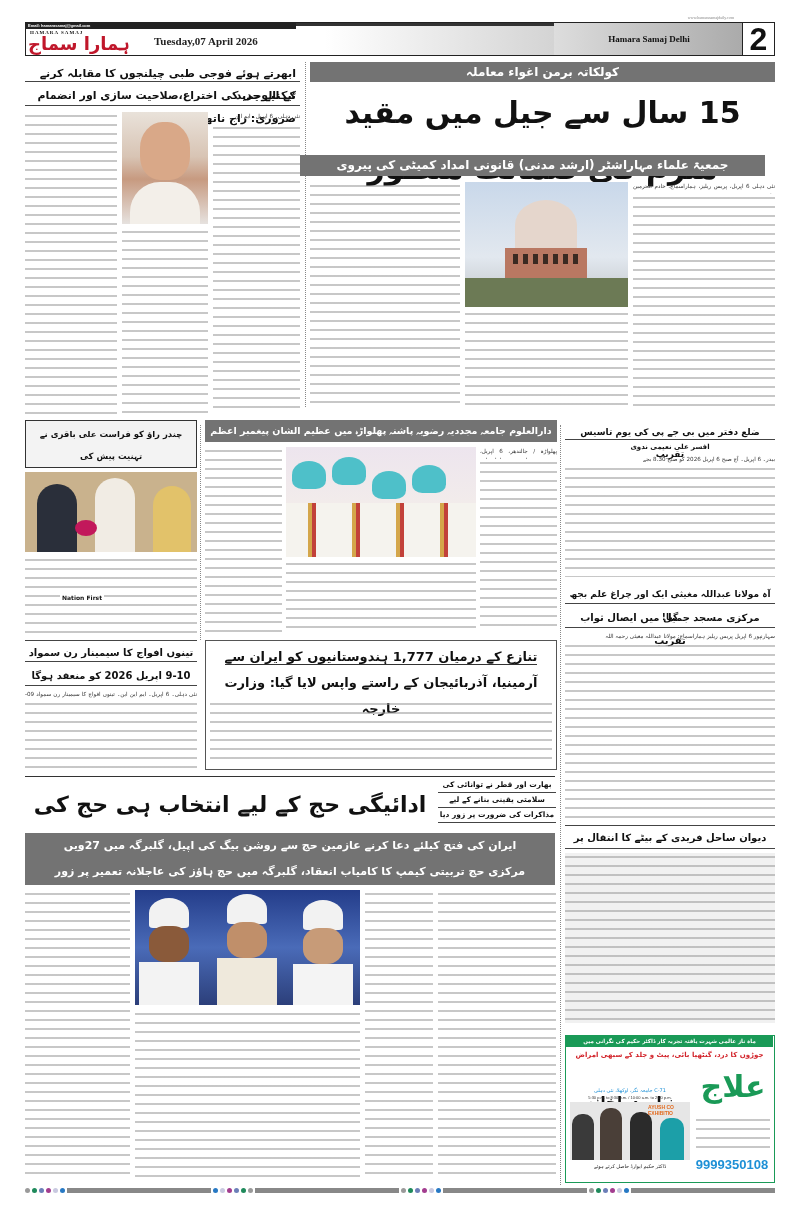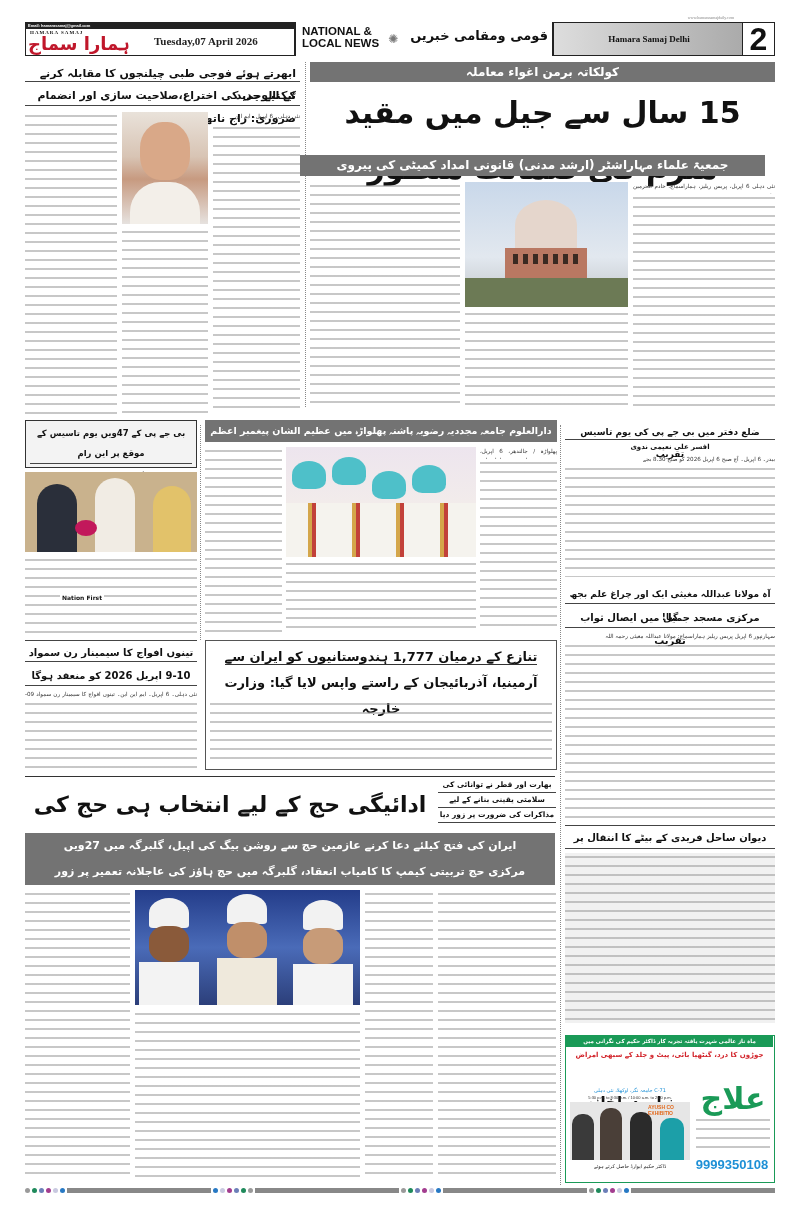--- a/index.html
+++ b/index.html
@@ -40,28 +40,20 @@
 </style>
 </head>
 <body>
 
 <div class="mast">
   <div class="top-bar"></div>
   <div class="email">Email: hamarasamaj@gmail.com</div>
   <div class="logo-en">HAMARA SAMAJ</div>
   <div class="logo-ur urdu">ہمارا سماج</div>
   <div class="date">Tuesday,07 April 2026</div>
-  <div class="section">
-    <div class="en">
-      <div>NATIONAL &amp;</div>
-      <div>LOCAL NEWS</div>
-    </div>
-    <span class="star">✺</span>
-    <div class="ur urdu">قومی ومقامی خبریں</div>
-  </div>
   <div class="city">Hamara Samaj Delhi</div>
   <div class="web">www.hamarasamajdaily.com</div>
   <div class="pageno">2</div>
 </div>
 
 <div class="rule-v" style="left:305px; top:62px; height:345px;"></div>
 <div class="rule-v" style="left:200px; top:425px; height:215px;"></div>
 <div class="rule-v" style="left:560px; top:425px; height:760px;"></div>
 
 <div class="abs urdu" style="left:25px; top:62px; width:275px; height:20px; border-bottom:1px solid #444; padding-right:4px;">
@@ -89,21 +81,20 @@
 <div class="photo" style="left:465px; top:182px; width:163px; height:125px; background:linear-gradient(180deg,#c9d8ea 0%,#e2e8ef 60%,#bfc3c7 100%);">
   <div style="position:absolute; left:50px; top:18px; width:62px; height:50px; background:#e5d6cc; border-radius:50% 50% 0 0;"></div>
   <div style="position:absolute; left:40px; top:66px; width:82px; height:30px; background:#b97862;"></div>
   <div style="position:absolute; left:48px; top:72px; width:66px; height:10px; background:repeating-linear-gradient(90deg,#3a2a22 0 5px,#b97862 5px 10px);"></div>
   <div style="position:absolute; left:0; top:96px; width:163px; height:29px; background:#6c7a55;"></div>
 </div>
 <div class="lines" style="left:465px; top:310px; width:163px; height:98px;"></div>
 <div class="lines" style="left:310px; top:182px; width:150px; height:226px;"></div>
 
 <div class="headline-box urdu" style="left:25px; top:420px; width:172px; height:48px; text-align:center;">
-  <div class="hl" style="font-size:8.5px; line-height:20px; border-bottom:1px solid #444;">بی جے پی کے 47ویں یوم تاسیس کے موقع پر این رام</div>
   <div class="hl" style="font-size:8.5px; line-height:22px;">چندر راؤ کو فراست علی باقری نے تہنیت پیش کی</div>
 </div>
 <div class="photo" style="left:25px; top:472px; width:172px; height:80px; background:#c9b28d;">
   <div style="position:absolute; left:12px; top:12px; width:40px; height:68px; background:#2a2f3a; border-radius:20px 20px 0 0;"></div>
   <div style="position:absolute; left:70px; top:6px; width:40px; height:74px; background:#f1ece4; border-radius:20px 20px 0 0;"></div>
   <div style="position:absolute; left:128px; top:14px; width:38px; height:66px; background:#e2c26a; border-radius:20px 20px 0 0;"></div>
   <div style="position:absolute; left:50px; top:48px; width:22px; height:16px; background:#c2185b; border-radius:50%;"></div>
 </div>
 <div class="lines" style="left:25px; top:556px; width:172px; height:78px;"></div>
 <span class="abs" style="left:60px; top:594px; font-size:6px; font-weight:bold; background:#fff; padding:0 2px;">Nation First</span>
@@ -196,21 +187,21 @@
   <div class="urdu" style="position:absolute; left:4px; top:50px; width:120px; font-size:5px; line-height:8px; text-align:center; color:#1e90d6;">C-71 جامعہ نگر، اوکھلا، نئی دہلی</div>
   <div style="position:absolute; left:2px; top:58px; width:124px; font-size:4px; line-height:7px; text-align:center; color:#333; font-family:'Liberation Sans',sans-serif;">5:30 p.m. to 8:30 p.m. / 10:00 a.m. to 2:00 p.m.</div>
   <div class="photo" style="left:4px; top:66px; width:120px; height:58px; background:#e6e6e6;">
     <div style="position:absolute; left:2px; top:12px; width:22px; height:46px; background:#3a3a3a; border-radius:10px 10px 0 0;"></div>
     <div style="position:absolute; left:30px; top:6px; width:22px; height:52px; background:#4a3f38; border-radius:10px 10px 0 0;"></div>
     <div style="position:absolute; left:60px; top:10px; width:22px; height:48px; background:#2b2b2b; border-radius:10px 10px 0 0;"></div>
     <div style="position:absolute; left:90px; top:16px; width:24px; height:42px; background:#1c9fa8; border-radius:10px 10px 0 0;"></div>
     <div style="position:absolute; left:78px; top:2px; font-size:5px; font-weight:bold; color:#e36b1f; font-family:'Liberation Sans',sans-serif; width:40px; line-height:6px;">AYUSH CO EXHIBITIO</div>
   </div>
   <div class="urdu" style="position:absolute; left:4px; top:126px; width:120px; font-size:5px; line-height:8px; text-align:center; color:#222;">ڈاکٹر حکیم ایوارڈ حاصل کرتے ہوئے</div>
-  <div class="urdu" style="position:absolute; left:128px; top:28px; width:78px; height:46px; color:#1a9a57; font-size:30px; line-height:46px; text-align:center; font-weight:bold;margin-top:12px;">علاج</div>
+  <div class="urdu" style="position:absolute; left:128px; top:28px; width:78px; height:46px; color:#1a9a57; font-size:30px; line-height:46px; text-align:center; font-weight:bold;">علاج</div>
   <div class="lines" style="left:130px; top:80px; width:74px; height:36px;"></div>
   <div style="position:absolute; left:124px; top:120px; width:84px; height:18px; color:#1e90d6; font-size:13px; line-height:18px; font-weight:bold; font-family:'Liberation Sans',sans-serif; text-align:center;">9999350108</div>
 </div>
 
 <div class="foot-dots">
   <span class="dot" style="background:#9a9a9a"></span>
   <span class="dot" style="background:#1f8a5b"></span>
   <span class="dot" style="background:#6c7fb8"></span>
   <span class="dot" style="background:#a33d8f"></span>
   <span class="dot" style="background:#c9c9e0"></span>

